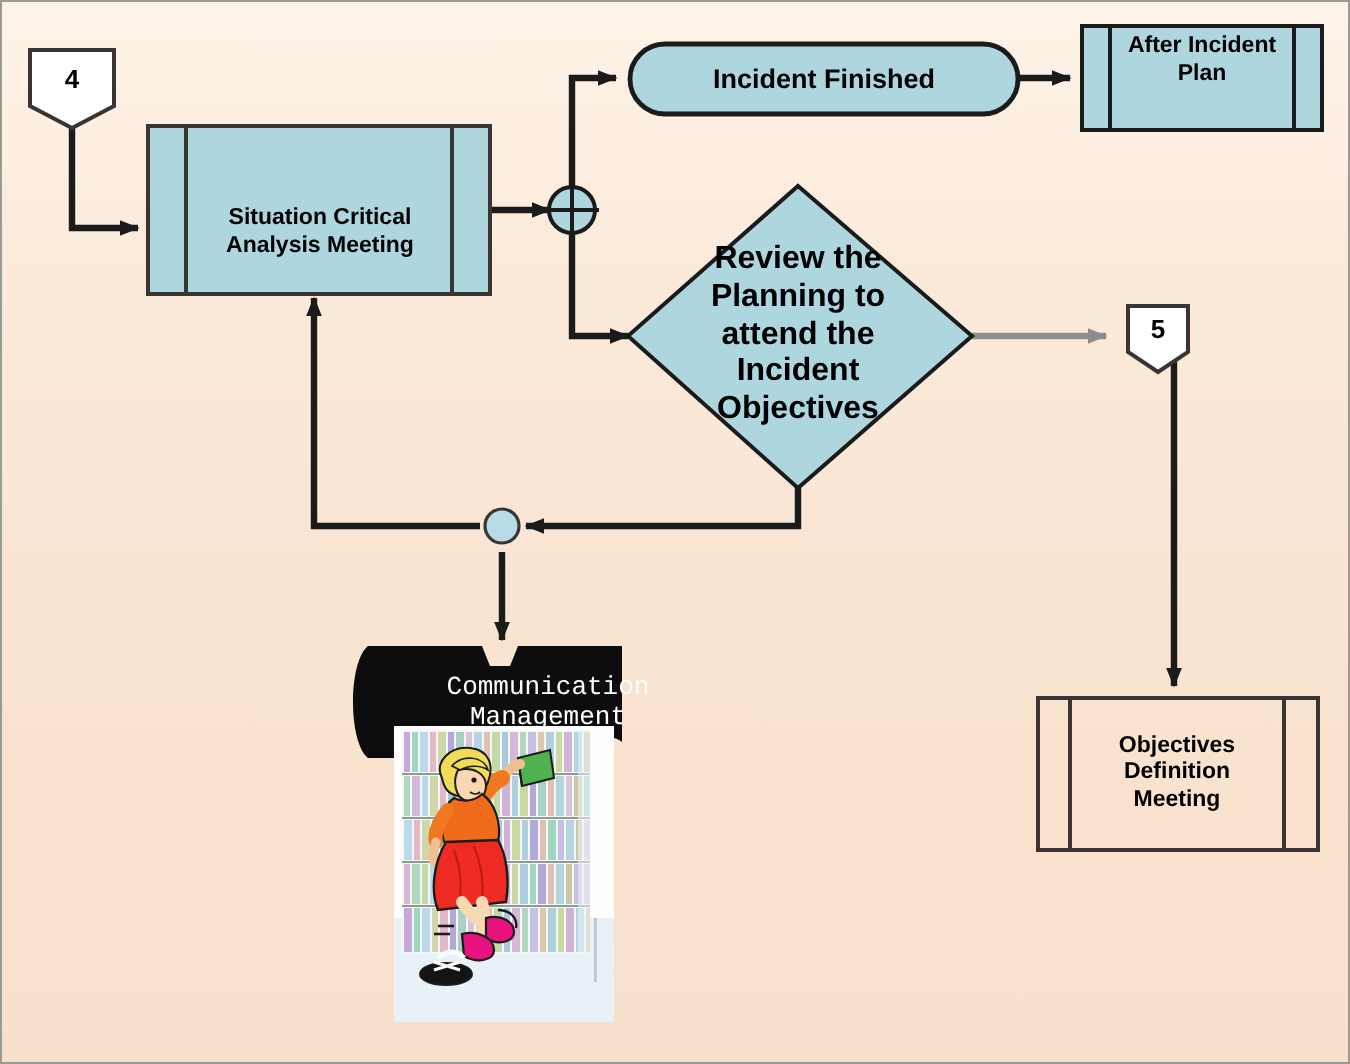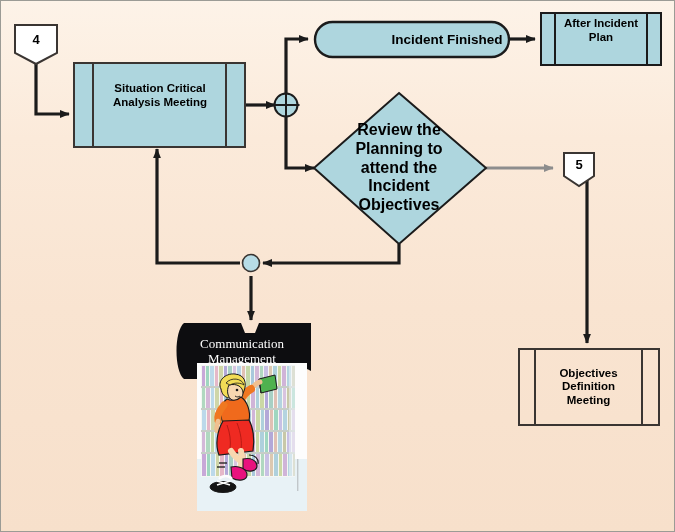--- a/index.html
+++ b/index.html
@@ -26,25 +26,25 @@
     text-align:center;
     font-weight:bold;
     color:#000;
     line-height:1.18;
     pointer-events:none;
     white-space:pre-line;
   }
 
   
   .t-proc{font-size:11.5px;}
-  .t-term{font-size:13.5px;padding-left:35px;}
+  .t-term{font-size:13.5px;}
   .t-dec{font-size:16px;}
   .t-conn{font-size:13px;}
   .t-doc{font-size:13px;font-weight:normal;color:#ffffff;
-         font-family:Liberation Serif, serif;}
+         font-family:Liberation Mono, monospace;margin-left:32px;}
 
   
   #clipart{
     position:absolute;
     left:196px; top:362px;
     width:110px; height:148px;
   }
 </style>
 </head>
 <body>
@@ -124,21 +124,21 @@
              L310,322
              L310,370
              C300,362 293,380 283,372
              L283,378
              L183,378
              C173,370 173,330 183,322 Z" fill="#0d0d10"></path>
   </svg>
 
   <div class="node-label t-conn" style="left:14px;top:24px;width:42px;height:30px;">4</div>
 
-  <div class="node-label t-proc" style="left:93px;top:53px;width:132px;height:84px;">Situation Critical
+  <div class="node-label t-proc" style="left:93px;top:74px;width:132px;height:84px;">Situation Critical
 Analysis Meeting</div>
 
   <div class="node-label t-term" style="left:314px;top:21px;width:194px;height:35px;">Incident Finished</div>
 
   <div class="node-label t-proc" style="left:554px;top:12px;width:92px;height:36px;">After Incident
 Plan</div>
 
   <div class="node-label t-dec" style="left:343px;top:118px;width:110px;height:98px;">Review the
 Planning to
 attend the

